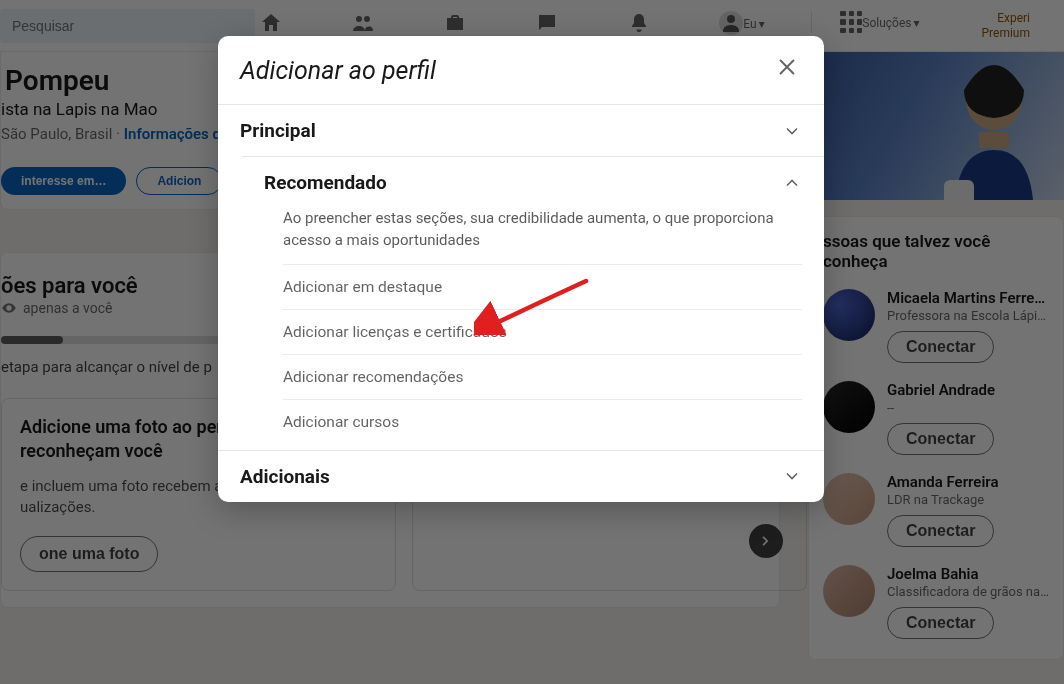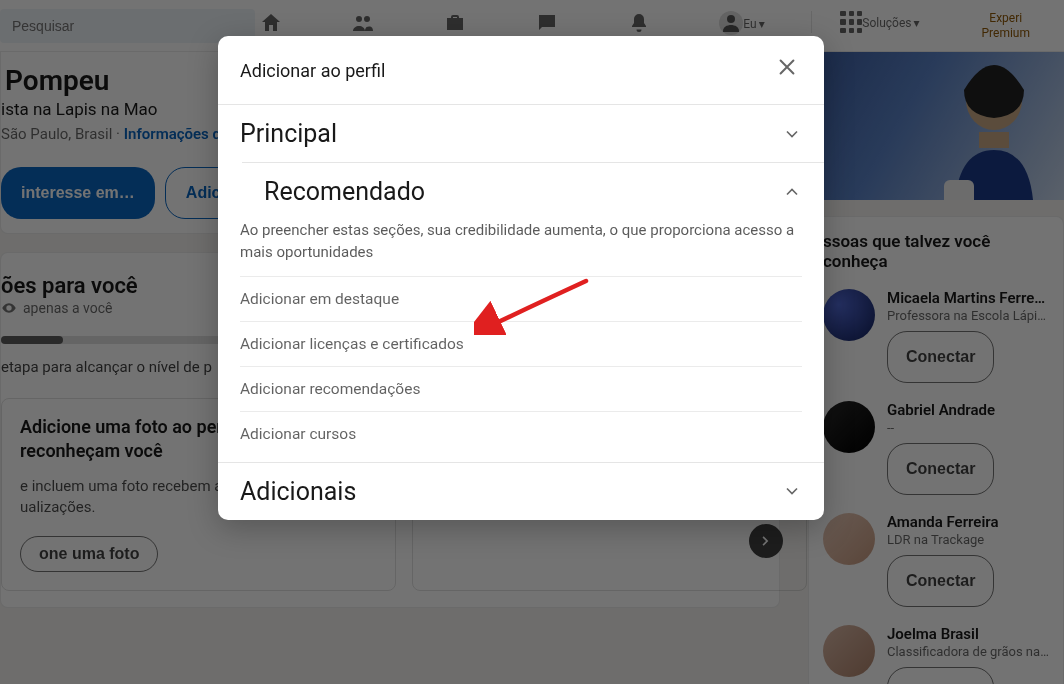--- a/index.html
+++ b/index.html
@@ -30,42 +30,42 @@
 .nav-item svg { fill: rgba(0,0,0,0.6); }
 .nav-item .label { margin-top:2px; display:flex; align-items:center; gap:2px;}
 .avatar-sm {
   width:24px; height:24px; border-radius:50%; background:#ddd;
   display:flex; align-items:center; justify-content:center; overflow:hidden;
 }
 .grid-icon {
   width:22px; height:22px; display:grid; grid-template-columns:repeat(3,1fr); grid-template-rows:repeat(3,1fr); gap:3px;
 }
 .grid-icon span{ background: rgba(0,0,0,0.6); border-radius:1px;}
-.premium { color:#915907; font-size:12px; text-align:center; line-height:1.2; margin-left:18px;}
+.premium { color:#915907; font-size:12px; text-align:right; line-height:1.2; margin-left:18px;}
 .hero {
   position:absolute; left:800px; right:0; top:52px; height:148px;
   background: linear-gradient(120deg,#3a5ba0 0%, #5b83c7 40%, #c7d6ea 100%);
   border-top-left-radius:8px; overflow:hidden;
 }
 .hero-figure {
   position:absolute; right:-10px; bottom:-20px; width:160px; height:170px;
 }
 .profile-head {
   position:absolute; left:0; top:52px; width:780px;
   background:#fff; padding:10px 0 14px 0; border-radius:0 0 8px 8px;
   border:1px solid rgba(0,0,0,0.08); border-top:none;
 }
 .profile-name { font-size:28px; font-weight:600; padding:2px 0 0 4px;}
 .profile-sub { font-size:17px; color:rgba(0,0,0,0.9); padding:2px 0 0 0;}
 .profile-loc { font-size:15px; color:rgba(0,0,0,0.6); padding:6px 0 0 0;}
 .profile-loc a { color:#0a66c2; font-weight:600; text-decoration:none;}
 .pill-row { display:flex; gap:10px; margin-top:24px; padding-left:0;}
 .pill {
-  height:52px; padding:0 20px; border-radius:20px; display:flex; align-items:center;
-  font-size:16px; font-weight:600; cursor:pointer;
+  height:28px; padding:0 20px; border-radius:20px; display:flex; align-items:center;
+  font-size:12px; font-weight:600; cursor:pointer;
 }
 .pill-primary { background:#0a66c2; color:#fff; border:none;}
 .pill-secondary { background:transparent; color:#0a66c2; border:1.5px solid #0a66c2;}
 .card {
   position:absolute; background:#fff; border:1px solid rgba(0,0,0,0.08);
   border-radius:8px;
 }
 .sugg-card { left:0; top:252px; width:780px; padding:20px 0 16px 0;}
 .sugg-title { font-size:22px; font-weight:600; padding:0 0 2px 0;}
 .sugg-priv { font-size:14px; color:rgba(0,0,0,0.6); display:flex; align-items:center; gap:6px;}
@@ -90,44 +90,44 @@
   left:808px; top:216px; width:256px; padding:14px 0 10px 0;
 }
 .people-title { font-size:17px; font-weight:600; padding:0 28px 10px 14px;}
 .person { display:flex; gap:12px; padding:8px 14px 10px 14px; align-items:flex-start;}
 .person .av { width:52px; height:52px; border-radius:50%; background:#ccc; flex-shrink:0;}
 .person .info { flex:1; min-width:0;}
 .person .name { font-size:15px; font-weight:600; color:rgba(0,0,0,0.9); white-space:nowrap; overflow:hidden; text-overflow:ellipsis;}
 .person .role { font-size:13px; color:rgba(0,0,0,0.6); white-space:nowrap; overflow:hidden; text-overflow:ellipsis; margin-top:1px;}
 .connect-btn {
   margin-top:8px; background:transparent; border:1.5px solid rgba(0,0,0,0.55); color:rgba(0,0,0,0.75);
-  font-size:16px; font-weight:600; padding:16px 18px; border-radius:20px; cursor:pointer;
+  font-size:16px; font-weight:600; padding:6px 18px; border-radius:20px; cursor:pointer;
 }
 .overlay {
   position:absolute; inset:0; background:rgba(0,0,0,0.55);
 }
 .modal {
   position:absolute; left:218px; top:36px; width:606px;
   background:#fff; border-radius:10px; overflow:hidden;
   box-shadow:0 8px 30px rgba(0,0,0,0.25);
 }
 .modal-header {
   display:flex; align-items:center; justify-content:space-between;
   padding:16px 22px 16px 22px;
 }
-.modal-title { font-size:18px; font-weight:400; color:rgba(0,0,0,0.9);}
+.modal-title { font-size:25px; font-weight:400; color:rgba(0,0,0,0.9);font-style:italic;}
 .close-x { font-size:24px; color:rgba(0,0,0,0.6); cursor:pointer; padding:4px;}
 .section-head {
   display:flex; align-items:center; justify-content:space-between;
   padding:14px 22px; border-top:1px solid rgba(0,0,0,0.1);
   cursor:pointer;
 }
-.section-head .label { font-size:25px; font-weight:400; color:rgba(0,0,0,0.9);}
+.section-head .label { font-size:19px; font-weight:700; color:rgba(0,0,0,0.9);}
 .chev { width:20px; height:20px; }
-.section-body { padding:0 22px 6px 22px; border-top:0;}
+.section-body { padding:0 22px 6px 22px; border-top:0;margin-left:43px;}
 .section-blurb { font-size:15px; color:rgba(0,0,0,0.65); line-height:1.45; padding-bottom:12px;}
 .section-item { padding:13px 0; font-size:15.5px; color:rgba(0,0,0,0.62); border-top:1px solid rgba(0,0,0,0.08); cursor:pointer;}
 .section-item:first-of-type { border-top:none;}
 .arrow-annot {
   position:absolute; left:474px; top:275px; width:120px; height:60px; pointer-events:none;
 }
 </style>
 </head>
 <body>
 
@@ -279,21 +279,21 @@
     <div class="info">
       <div class="name">Amanda Ferreira</div>
       <div class="role">LDR na Trackage</div>
       <button class="connect-btn">Conectar</button>
     </div>
   </div>
 
   <div class="person">
     <div class="av" style="background:linear-gradient(135deg,#d9b8a6,#b0846c);"></div>
     <div class="info">
-      <div class="name">Joelma Brasil</div>
+      <div class="name">Joelma Bahia</div>
       <div class="role">Classificadora de grãos na GRAO</div>
       <button class="connect-btn">Conectar</button>
     </div>
   </div>
 </div>
 
 <div class="overlay"></div>
 
 <div class="modal">
   <div class="modal-header">

